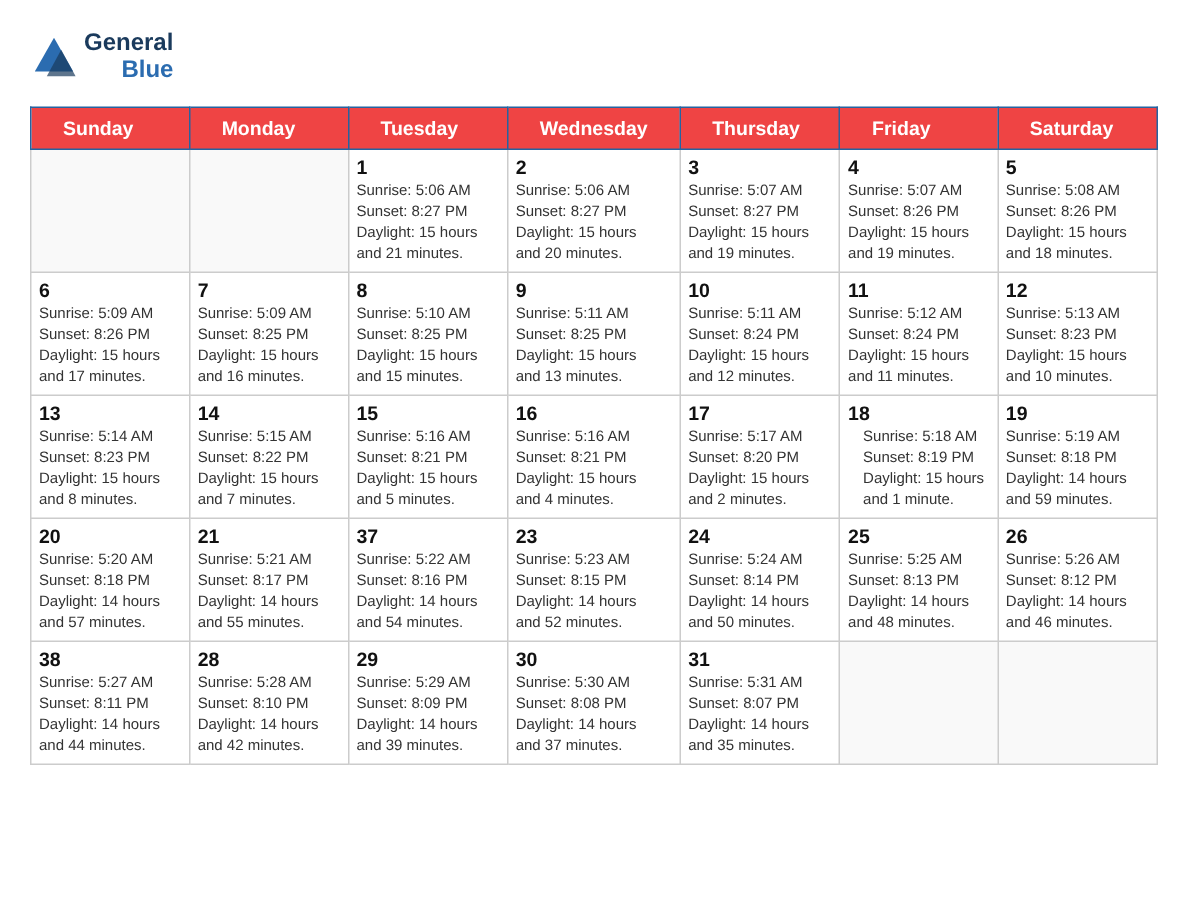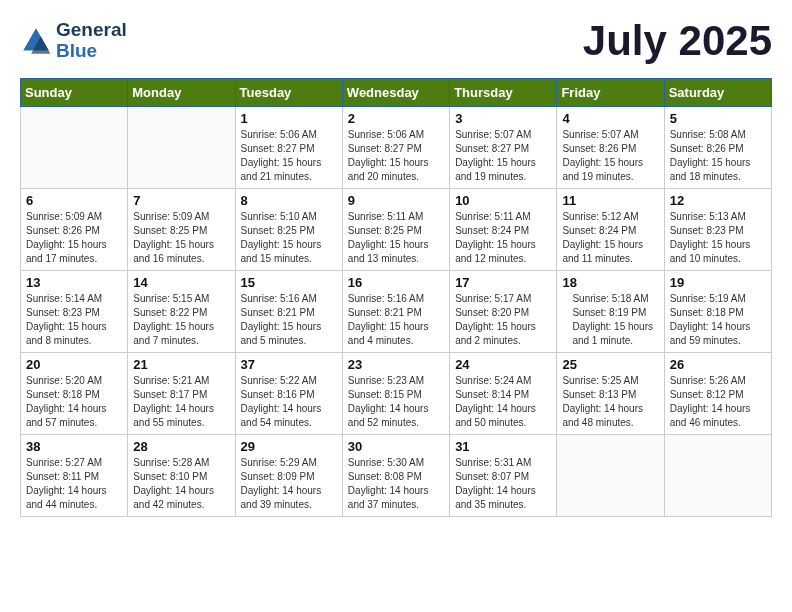--- a/index.html
+++ b/index.html
@@ -15,24 +15,25 @@
       justify-content: space-between;
       align-items: flex-start;
       margin-bottom: 16px;
     }
     .logo {
       display: flex;
       align-items: center;
       gap: 4px;
     }
     .logo-text {
-      font-size: 19px;
+      font-size: 16px;
       font-weight: bold;
       color: #1a3a5c;
       line-height: 1.1;
+      text-align: right;
     }
     .logo-blue {
       color: #2b6cb0;
     }
     .logo-icon {
       width: 32px;
       height: 32px;
     }
     .title-block {
       text-align: right;
@@ -47,25 +48,25 @@
       font-size: 15px;
       color: #333;
       margin-top: 4px;
     }
     .calendar {
       width: 100%;
       border-collapse: collapse;
       border: 1px solid #ccc;
     }
     .calendar th {
-      background: #4d7c0f;
+      background: #ef4444;
       color: #fff;
       font-size: 13px;
       font-weight: bold;
-      padding: 6px 4px;
+      padding: 6px 21px;
       text-align: left;
       border: 1px solid #2563a0;
     }
     .calendar td {
       border: 1px solid #ccc;
       vertical-align: top;
       padding: 4px 5px;
       width: 107px;
       min-height: 80px;
       background: #fff;
@@ -96,21 +97,20 @@
     <svg class="logo-icon" viewBox="0 0 40 40">
       <polygon points="20,4 36,32 4,32" fill="#2b6cb0"></polygon>
       <polygon points="26,14 38,36 14,36" fill="#1a3a5c" opacity="0.7"></polygon>
     </svg>
     <div>
       <div class="logo-text">General</div>
       <div class="logo-text logo-blue">Blue</div>
     </div>
   </div>
   <div class="title-block">
-    <div class="month-title">July 2025</div>
   </div>
 </div>
 
 <table class="calendar">
   <thead>
     <tr>
     <th>Sunday</th>
         <th>Monday</th>
         <th>Tuesday</th>
         <th>Wednesday</th>

